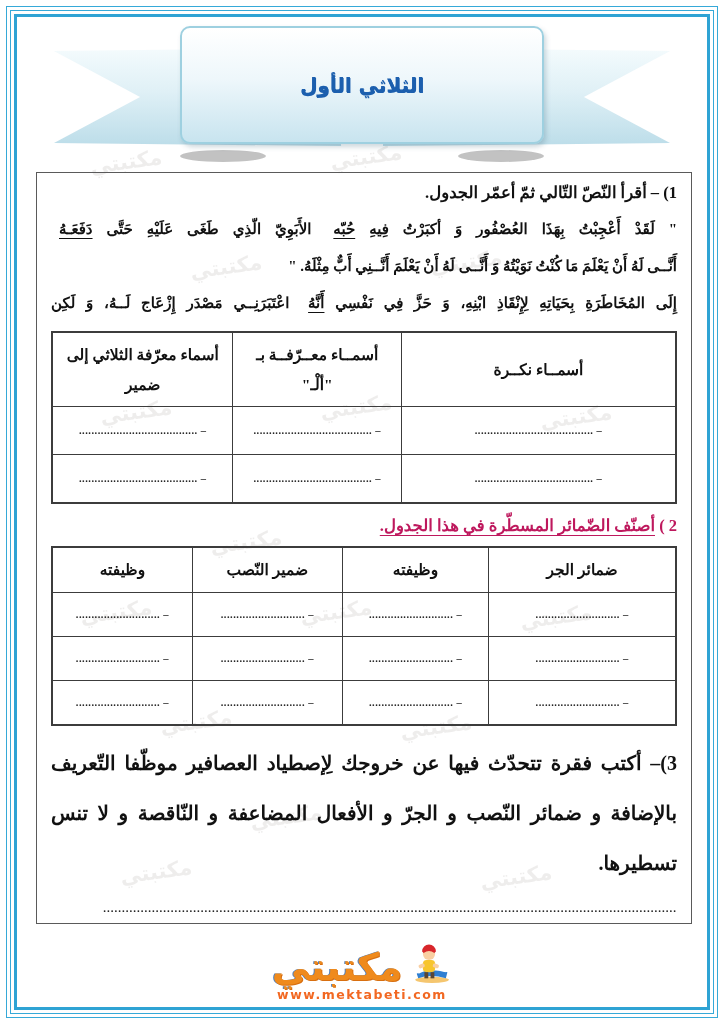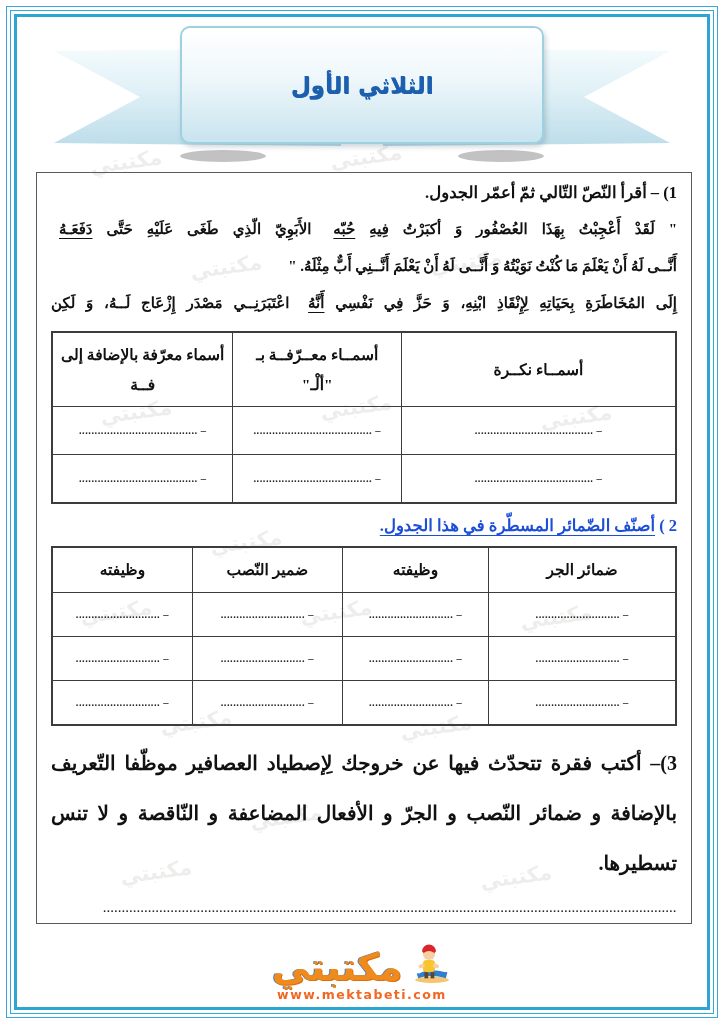--- a/index.html
+++ b/index.html
@@ -38,42 +38,42 @@
            box-shadow:2px 3px 5px rgba(60,100,120,.25);
            display:flex; flex-direction:column; align-items:center; justify-content:center;
            gap:13px; z-index:2; }
   .panel-shadow { position:absolute; bottom:-4px; width:86px; height:12px; border-radius:50%;
                   background:#c2c2c2; z-index:1; }
   .ps-left  { left:50%; margin-left:-182px; }
   .ps-right { left:50%; margin-left:96px; }
   .banner-line1, .banner-line2 { color:#1c5fae; font-weight:bold; direction:rtl;
         text-shadow:.5px .5px 0 #1c5fae; letter-spacing:.5px; }
   .banner-line1 { font-size:21px; }
-  .banner-line2 { font-size:23px; }
+  .banner-line2 { font-size:20px; }
 
   
   .content-box { position:absolute; top:172px; left:36px; right:32px; bottom:100px;
                  border:1px solid #5a5a5a; padding:8px 14px 4px; z-index:2;
                  background:transparent; direction:rtl;font-family:Liberation Serif, serif; }
   .q-title { font-size:16.5px; font-weight:bold; color:#111; margin:2px 0 8px; direction:rtl; text-align:right; }
   .pline { font-size:15px; font-weight:bold; color:#111; direction:rtl; line-height:2.45;
            text-align:justify; text-align-last:justify; }
   .pline.last { text-align-last:right; }
   .ul { text-decoration:underline; text-underline-offset:4px;margin-left:8px; }
 
   table { width:100%; border-collapse:collapse; direction:rtl; border:2px solid #3c3c3c;
           margin:10px 0 12px; background:transparent; }
   th { border:1px solid #3c3c3c; font-weight:bold; font-size:15.5px; color:#111;
        padding:7px 8px; text-align:center; line-height:1.9; }
   td.ans { border:1px solid #3c3c3c; font-size:10.5px; font-weight:bold; color:#222;
            text-align:center; letter-spacing:.5px; white-space:nowrap; overflow:hidden; }
   .t1 td.ans { padding:18px 6px; }
   .t2 td.ans { padding:16px 4px; }
 
-  .q2-line { font-size:16.5px; font-weight:bold; color:#1d4ed8; direction:rtl; text-align:right; margin:4px 0 6px; }
+  .q2-line { font-size:16.5px; font-weight:bold; color:#be185d; direction:rtl; text-align:right; margin:4px 0 6px; }
   .q3-par  { font-size:20px;  font-weight:bold; color:#111; direction:rtl; line-height:2.5;
              text-align:justify; text-align-last:right; margin-top:6px; }
   .dotline { direction:rtl; font-size:11px; font-weight:bold; color:#222; letter-spacing:1px;
              white-space:nowrap; overflow:hidden; margin-top:14px; }
 
   
   .logo-wrap { position:absolute; left:0; right:0; bottom:22px; z-index:4;
                display:flex; flex-direction:column; align-items:center; }
   .logo-row  { display:flex; align-items:flex-end; gap:4px; }
   .logo-text { font-size:38px; font-weight:bold; color:#ef8a1c; direction:rtl; line-height:1;
@@ -130,21 +130,21 @@
     <table class="t1">
       <colgroup>
           <col style="width:44%">
           <col style="width:27%">
           <col style="width:29%">
         </colgroup>
       <thead>
         <tr>
           <th>أسمــاء نكــرة</th>
           <th>أسمــاء معــرّفــة بـ "ألْـ"</th>
-          <th>أسماء معرّفة بالإضافة إلى فــة</th>
+          <th>أسماء معرّفة الثلاثي إلى ضمير</th>
         </tr>
       </thead>
       <tbody>
         <tr>
           <td class="ans">– ......................................</td>
           <td class="ans">– ......................................</td>
           <td class="ans">– ......................................</td>
         </tr>
         <tr>
           <td class="ans">– ......................................</td>

